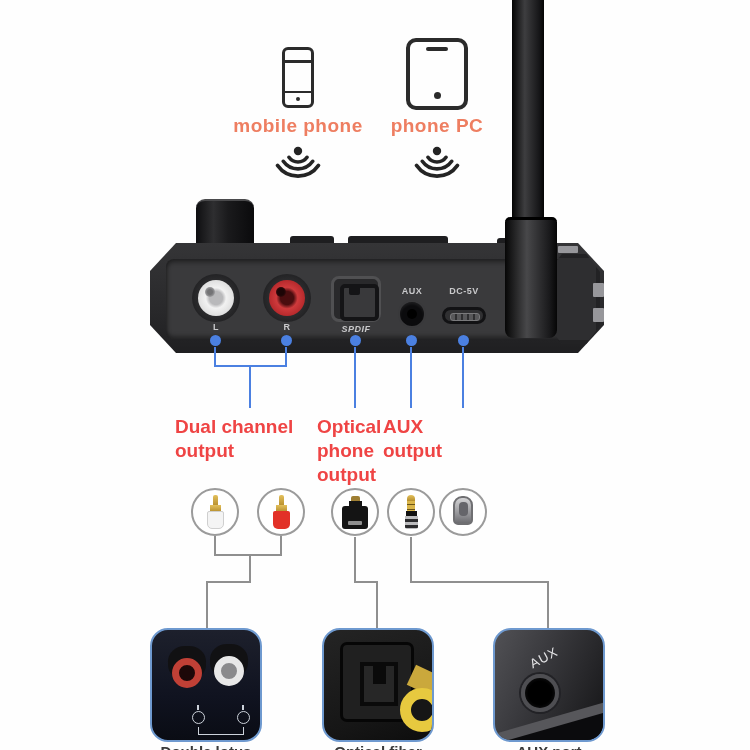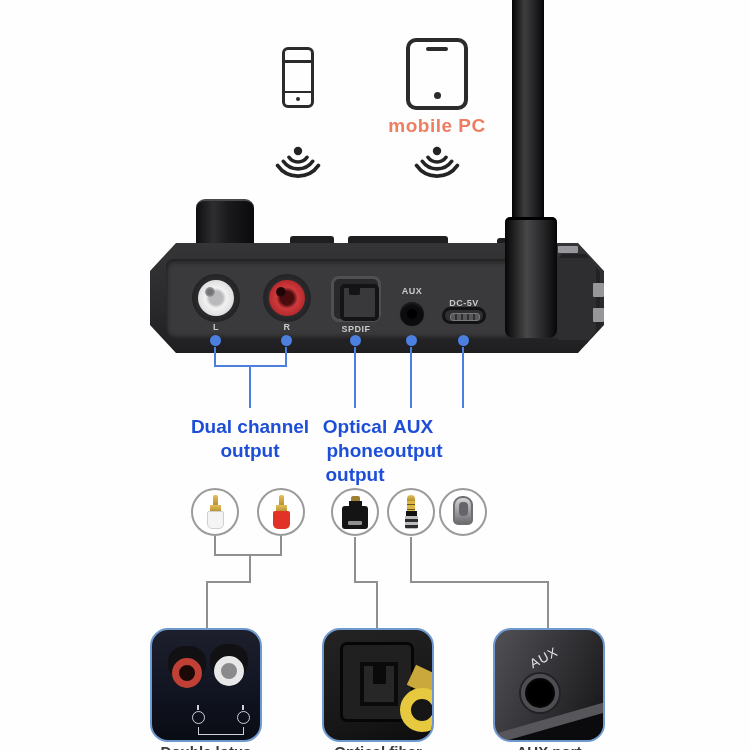--- a/index.html
+++ b/index.html
@@ -49,21 +49,21 @@
   .usbc-port{left:442px;top:307px;width:44px;height:17px;border-radius:9px;border:3px solid #121214;background:#303032;box-sizing:border-box;}
   .usbc-inner{position:absolute;left:5px;top:2.5px;width:28px;height:6px;border-radius:3px;border:1px solid #7a7a7c;
               background:repeating-linear-gradient(90deg,#58585a 0 4px,#2e2e30 4px 6px);}
   .port-label{color:#c9c9cb;font-size:9px;font-weight:bold;text-align:center;letter-spacing:.5px;}
   
   .dot{width:11px;height:11px;border-radius:50%;background:#4b80e1;}
   .bline{background:#4b80e1;}
   .gline{background:#8f8f8f;}
   .vline{width:2px;}
   .hline{height:2px;}
-  .callout{font-size:19px;line-height:24px;font-weight:600;color:#1d4ed8;text-align:center;}
+  .callout{font-size:19px;line-height:24px;font-weight:600;color:#ef4444;}
   
   .conn-circle{top:488px;width:48px;height:48px;border:2px solid #9b9b9b;border-radius:50%;background:#fff;box-sizing:border-box;}
   .pin{position:absolute;left:50%;}
   .gold{background:linear-gradient(180deg,#e3c05c,#b58d2c);}
   
   .photo{top:628px;width:112px;height:114px;border-radius:18px;border:2px solid #6e99cf;box-sizing:border-box;overflow:hidden;}
   .caption{top:743px;width:112px;font-size:15px;font-weight:bold;color:#3a3a3a;text-align:center;}
   .mini-rca-cyl{position:absolute;width:38px;height:34px;border-radius:45%;background:#111113;}
   .mini-rca-face{position:absolute;width:30px;height:30px;border-radius:50%;box-sizing:border-box;}
   .sym-circle{position:absolute;width:13px;height:13px;border:1.5px solid #ccd2da;border-radius:50%;box-sizing:border-box;}
@@ -76,21 +76,22 @@
 
   <div class="abs phone-icon">
     <div class="abs phone-line-top"></div>
     <div class="abs phone-line-bot"></div>
     <div class="abs phone-dot"></div>
   </div>
   <div class="abs tablet-icon">
     <div class="abs tablet-dash"></div>
     <div class="abs tablet-dot"></div>
   </div>
-  <div class="abs src-label" style="left:377px;width:120px;color:#ee7e61;">mobile PC</div>
+  <div class="abs src-label" style="left:218px;width:160px;color:#ee7e61;">mobile phone</div>
+  <div class="abs src-label" style="left:377px;width:120px;color:#ee7e61;">phone PC</div>
 
   <svg class="abs" style="left:275px;top:145px;" width="46" height="38" viewBox="0 0 46 38">
     <circle cx="23" cy="6" r="4.2" fill="#242424"></circle>
     <path d="M14 12.3 A11 11 0 0 0 32 12.3 M8.3 16.3 A18 18 0 0 0 37.7 16.3 M2.5 20.4 A25 25 0 0 0 43.5 20.4" fill="none" stroke="#242424" stroke-width="3.6" stroke-linecap="round"></path>
   </svg>
   <svg class="abs" style="left:414px;top:145px;" width="46" height="38" viewBox="0 0 46 38">
     <circle cx="23" cy="6" r="4.2" fill="#242424"></circle>
     <path d="M14 12.3 A11 11 0 0 0 32 12.3 M8.3 16.3 A18 18 0 0 0 37.7 16.3 M2.5 20.4 A25 25 0 0 0 43.5 20.4" fill="none" stroke="#242424" stroke-width="3.6" stroke-linecap="round"></path>
   </svg>
 
@@ -121,23 +122,23 @@
   </div>
   <div class="abs aux-port">
     <div class="aux-hole"></div>
   </div>
   <div class="abs usbc-port">
     <div class="usbc-inner"></div>
   </div>
 
   <div class="abs port-label" style="left:206px;top:322px;width:20px;">L</div>
   <div class="abs port-label" style="left:277px;top:322px;width:20px;">R</div>
-  <div class="abs port-label" style="left:330px;top:324px;width:52px;">SPDIF</div>
+  <div class="abs port-label" style="left:330px;top:324px;width:52px;font-style:italic;">SPDIF</div>
   <div class="abs port-label" style="left:398px;top:286px;width:28px;">AUX</div>
-  <div class="abs port-label" style="left:440px;top:286px;width:48px;margin-top:12px;">DC-5V</div>
+  <div class="abs port-label" style="left:440px;top:286px;width:48px;">DC-5V</div>
 
   <div class="abs antenna-upper"></div>
   <div class="abs antenna-lower"></div>
 
   <div class="abs dot" style="left:210px;top:335px;"></div>
   <div class="abs dot" style="left:281px;top:335px;"></div>
   <div class="abs dot" style="left:350px;top:335px;"></div>
   <div class="abs dot" style="left:406px;top:335px;"></div>
   <div class="abs dot" style="left:458px;top:335px;"></div>
 

